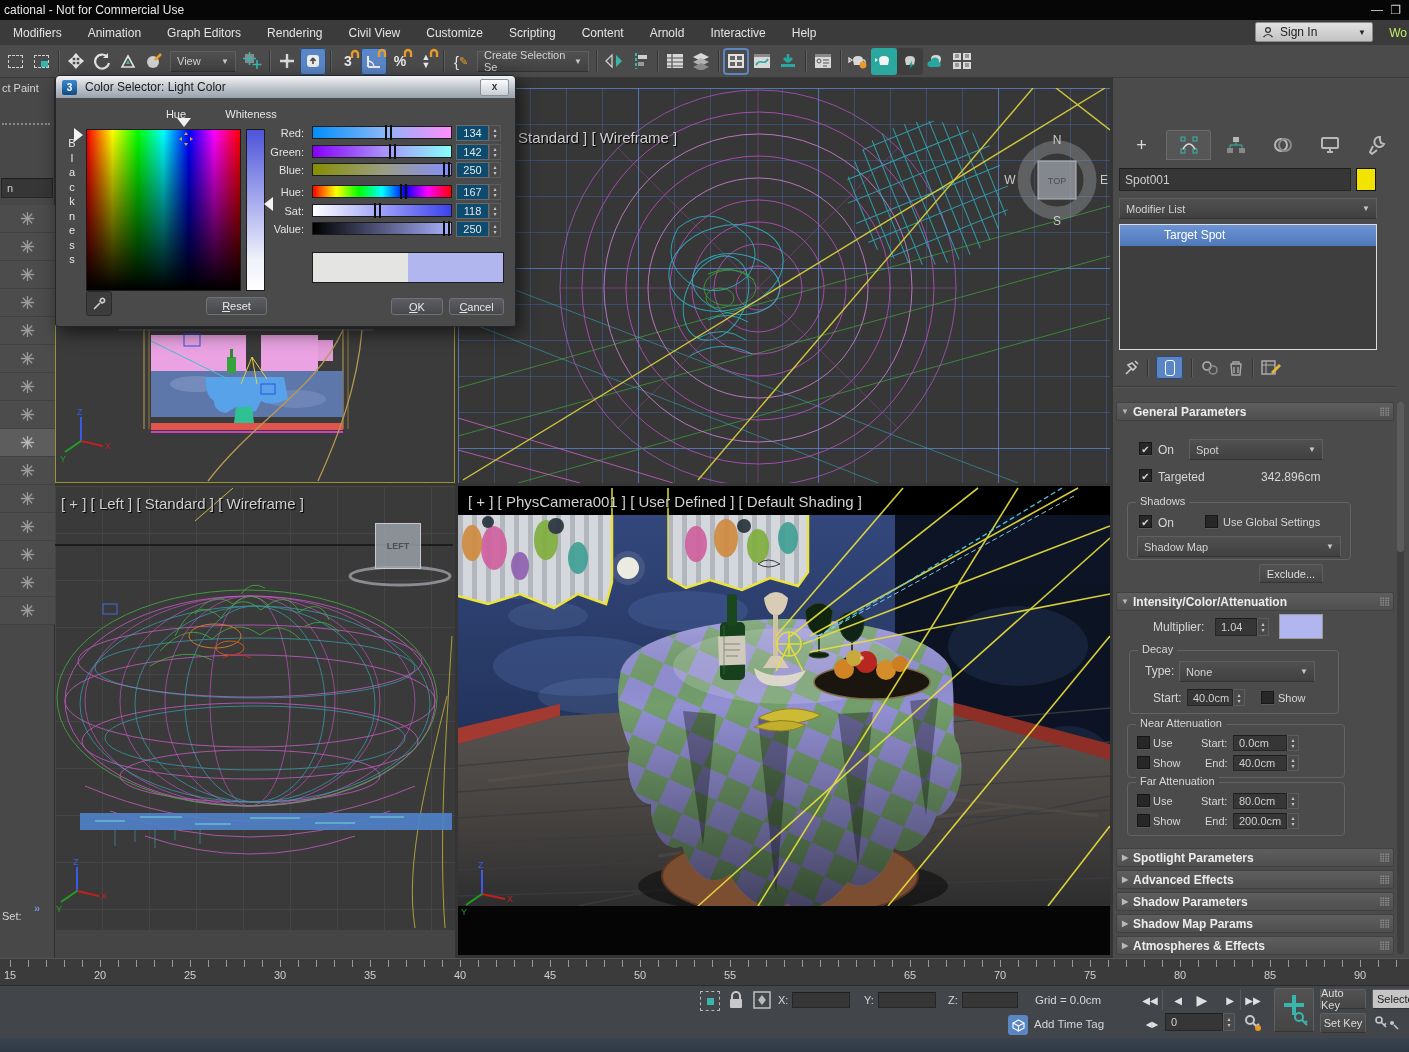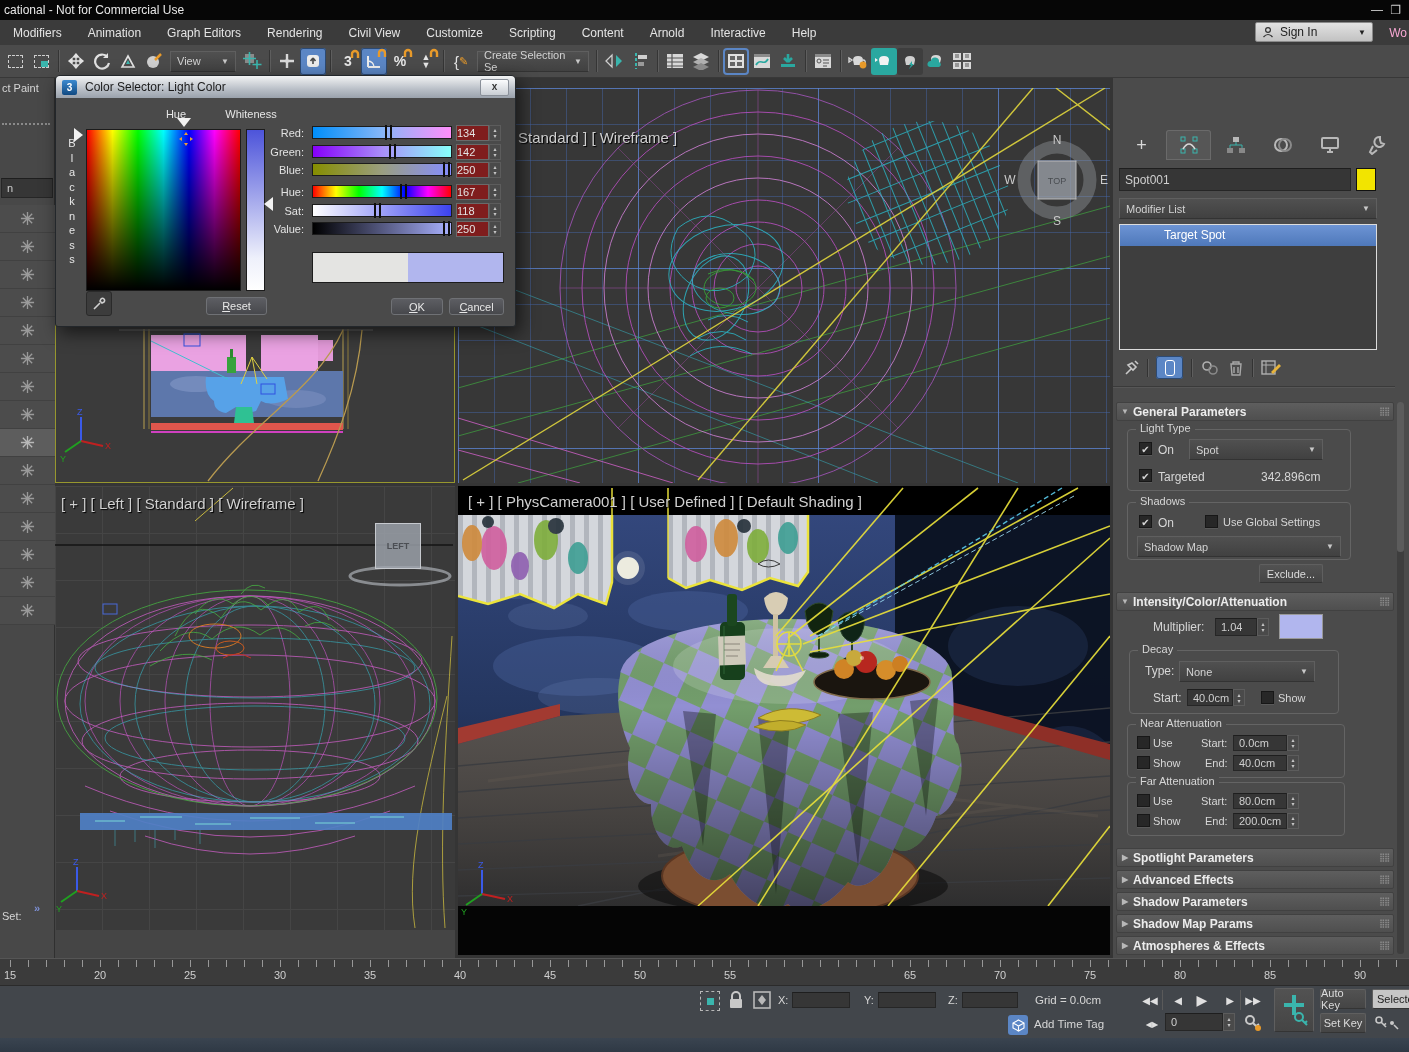--- a/index.html
+++ b/index.html
@@ -58,21 +58,21 @@
   .sbtn{background:linear-gradient(#525252,#454545);border:1px solid #5f5f5f;border-bottom-color:#343434;border-radius:2px;color:#dcdcdc;font-size:11px;display:flex;align-items:center;justify-content:center;box-sizing:border-box;}
   .transport{color:#e0e0e0;font-size:10px;display:flex;align-items:center;justify-content:center;width:24px;height:20px;}
   
   #dlg{left:55px;top:75px;width:461px;height:252px;z-index:40;border-radius:5px 5px 3px 3px;box-shadow:4px 6px 18px rgba(0,0,0,.6);background:#4a4a4a;border:1px solid #23272b;box-sizing:border-box;}
   #dlg-title{position:absolute;left:0;top:0;width:100%;height:22px;background:linear-gradient(#f2f3f4,#b9bfc7 60%,#9aa2ac);border-radius:4px 4px 0 0;display:flex;align-items:center;box-sizing:border-box;padding:0 6px;}
   .dlg-btn{position:absolute;background:linear-gradient(#5d5e63,#47484c);border:1px solid #6f7175;border-radius:3px;color:#e8e8e8;font-size:11px;text-align:center;box-sizing:border-box;}
   .dlg-btn::first-letter{text-decoration:underline;}
   .chrow-label{position:absolute;width:62px;text-align:right;font-size:11px;color:#e2e2e2;}
   .slider{position:absolute;width:140px;height:13px;border:1px solid #1c1c1c;box-sizing:border-box;}
   .mk{position:absolute;top:-2px;width:7px;height:15px;border-left:2px solid #0e0e0e;border-right:2px solid #0e0e0e;box-sizing:border-box;}
-  .vbox{position:absolute;width:33px;height:16px;background:#7f1d1d;border:1px solid #6a6a6a;color:#e4e4e4;font-size:11px;line-height:15px;box-sizing:border-box;}
+  .vbox{position:absolute;width:33px;height:16px;background:#0c4a6e;border:1px solid #6a6a6a;color:#e4e4e4;font-size:11px;text-align:center;line-height:15px;box-sizing:border-box;}
   .g-red{background:linear-gradient(to right,#008efa,#86b6f8,#ff8efa);}
   .g-green{background:linear-gradient(to right,#8600fa,#a98ef8,#86fffa);}
   .g-blue{background:linear-gradient(to right,#868e00,#9a9e80,#868eff);}
   .g-hue{background:linear-gradient(to right,#f00,#ff0,#0f0,#0ff,#00f,#f0f,#f00);}
   .g-sat{background:linear-gradient(to right,#fff,#3c42ee);}
   .g-val{background:linear-gradient(to right,#000,#a9b1ff);}
   .tri-d{width:0;height:0;border-left:7px solid transparent;border-right:7px solid transparent;border-top:9px solid #f2f2f2;}
   .tri-r{width:0;height:0;border-top:7px solid transparent;border-bottom:7px solid transparent;border-left:9px solid #f2f2f2;}
   .tri-l{width:0;height:0;border-top:7px solid transparent;border-bottom:7px solid transparent;border-right:9px solid #f2f2f2;}
 </style>
@@ -100,21 +100,21 @@
     <span class="mitem">Interactive</span>
     <span class="mitem">Help</span>
     <div class="a" id="signin">
       <svg width="12" height="12" viewBox="0 0 12 12">
           <circle cx="6" cy="4" r="2.4" fill="none" stroke="#333" stroke-width="1.2"></circle>
           <path d="M1.5,11 q4.5,-5 9,0" fill="none" stroke="#333" stroke-width="1.2"></path>
         </svg>
       <span>Sign In</span>
       <span style="margin-left:auto;font-size:8px;">▼</span>
     </div>
-    <span class="a" style="right:2px;font-size:12px;color:#f9a8d4;">Wo</span>
+    <span class="a" style="right:2px;font-size:12px;color:#bef264;">Wo</span>
   </div>
 
   <div class="a" id="toolbar">
     <div class="ti">
         <div style="width:13px;height:11px;border:1px dashed #cfcfcf;"></div>
       </div>
     <div class="ti">
         <div style="width:13px;height:11px;border:1px dashed #cfcfcf;display:flex;align-items:flex-end;justify-content:flex-end;">
           <div style="width:7px;height:6px;background:#3ab5ad;"></div>
         </div>
@@ -820,23 +820,20 @@
           <path d="M10,13 L18,5 l2,2 -8,8 z" fill="#e8b43a"></path>
         </svg>
     </div>
     <div class="a" style="left:0;top:308px;width:282px;border-top:1px solid #3a3a3a;box-shadow:0 1px 0 #565656;"></div>
 
     <div class="roll" style="top:324px;">
       <span class="rarr">▼</span>
       <span>General Parameters</span>
       <span class="grip">⣿⣿</span>
     </div>
-    <div class="grp" style="left:14px;top:351px;width:224px;height:62px;">
-      <span class="lg">Light Type</span>
-    </div>
     <div class="a cb" style="left:26px;top:364px;">✔</div>
     <span class="a txt" style="left:45px;top:365px;font-size:12px;">On</span>
     <div class="a dd" style="left:76px;top:361px;width:134px;height:21px;">
       <span>Spot</span>
       <span class="dar">▼</span>
     </div>
     <div class="a cb" style="left:26px;top:391px;">✔</div>
     <span class="a txt" style="left:45px;top:392px;font-size:12px;">Targeted</span>
     <span class="a txt" style="left:148px;top:392px;font-size:12px;">342.896cm</span>
     <div class="grp" style="left:14px;top:424px;width:224px;height:58px;">

